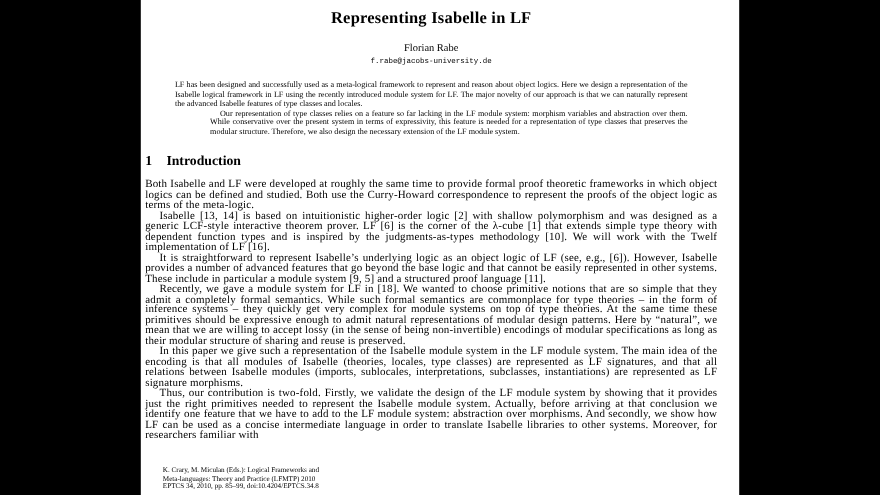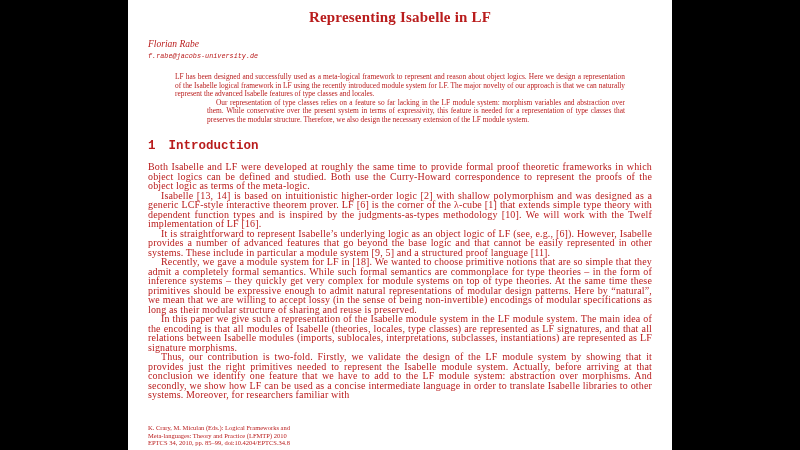--- a/index.html
+++ b/index.html
@@ -6,52 +6,51 @@
   body {
     width: 800px; height: 450px;
     background: #000;
     overflow: hidden;
     font-family: "Liberation Serif", "DejaVu Serif", serif;
   }
   .stage { position: relative; width: 800px; height: 450px; background: #000; }
   .page {
     position: absolute; left: 128px; top: 0;
     width: 544px; height: 450px;
-    background: #ffffff; color: #b91c1c;
+    background: #ffffff; color: #000000;
     box-sizing: border-box;
-    padding: 7px 20px 0 20px;
+    padding: 7px 20px 0 4px;
   }
   .title {
     margin: 2px 0 0 0;
     text-align: center;
     font-size: 15px;
     font-weight: bold;
     letter-spacing: 0.2px;
   }
-  .authorblock { text-align: left; margin-top: 13px; font-style: italic; }
+  .authorblock { text-align: center; margin-top: 13px; }
   .author-name { font-size: 9.5px; }
   .author-affil { font-size: 7.8px; margin-top: 3px; }
   .author-email {
     font-size: 6.8px; margin-top: 3px;
     font-family: "Liberation Mono", "DejaVu Sans Mono", monospace;
   }
   .abstract {
     margin: 13px 27px 0 27px;
     font-size: 7.4px;
     line-height: 8.5px;
     text-align: justify;
     font-family: Liberation Serif, serif;
   }
   .abstract p { margin: 0; }
   .abstract p.indent { text-indent: 9px; margin-left: 32px; }
   .section-heading {
     margin: 15px 0 9px 0;
     font-size: 12.5px;
     font-weight: bold;
-    font-family: Liberation Mono, monospace;
   }
   .section-heading .secnum { margin-right: 13px; }
   .body-text {
     font-size: 10px;
     line-height: 9.5px;
     text-align: justify;
     letter-spacing: 0.15px;
   }
   .body-text p { margin: 0; }
   .body-text p.indent { text-indent: 13px; }

